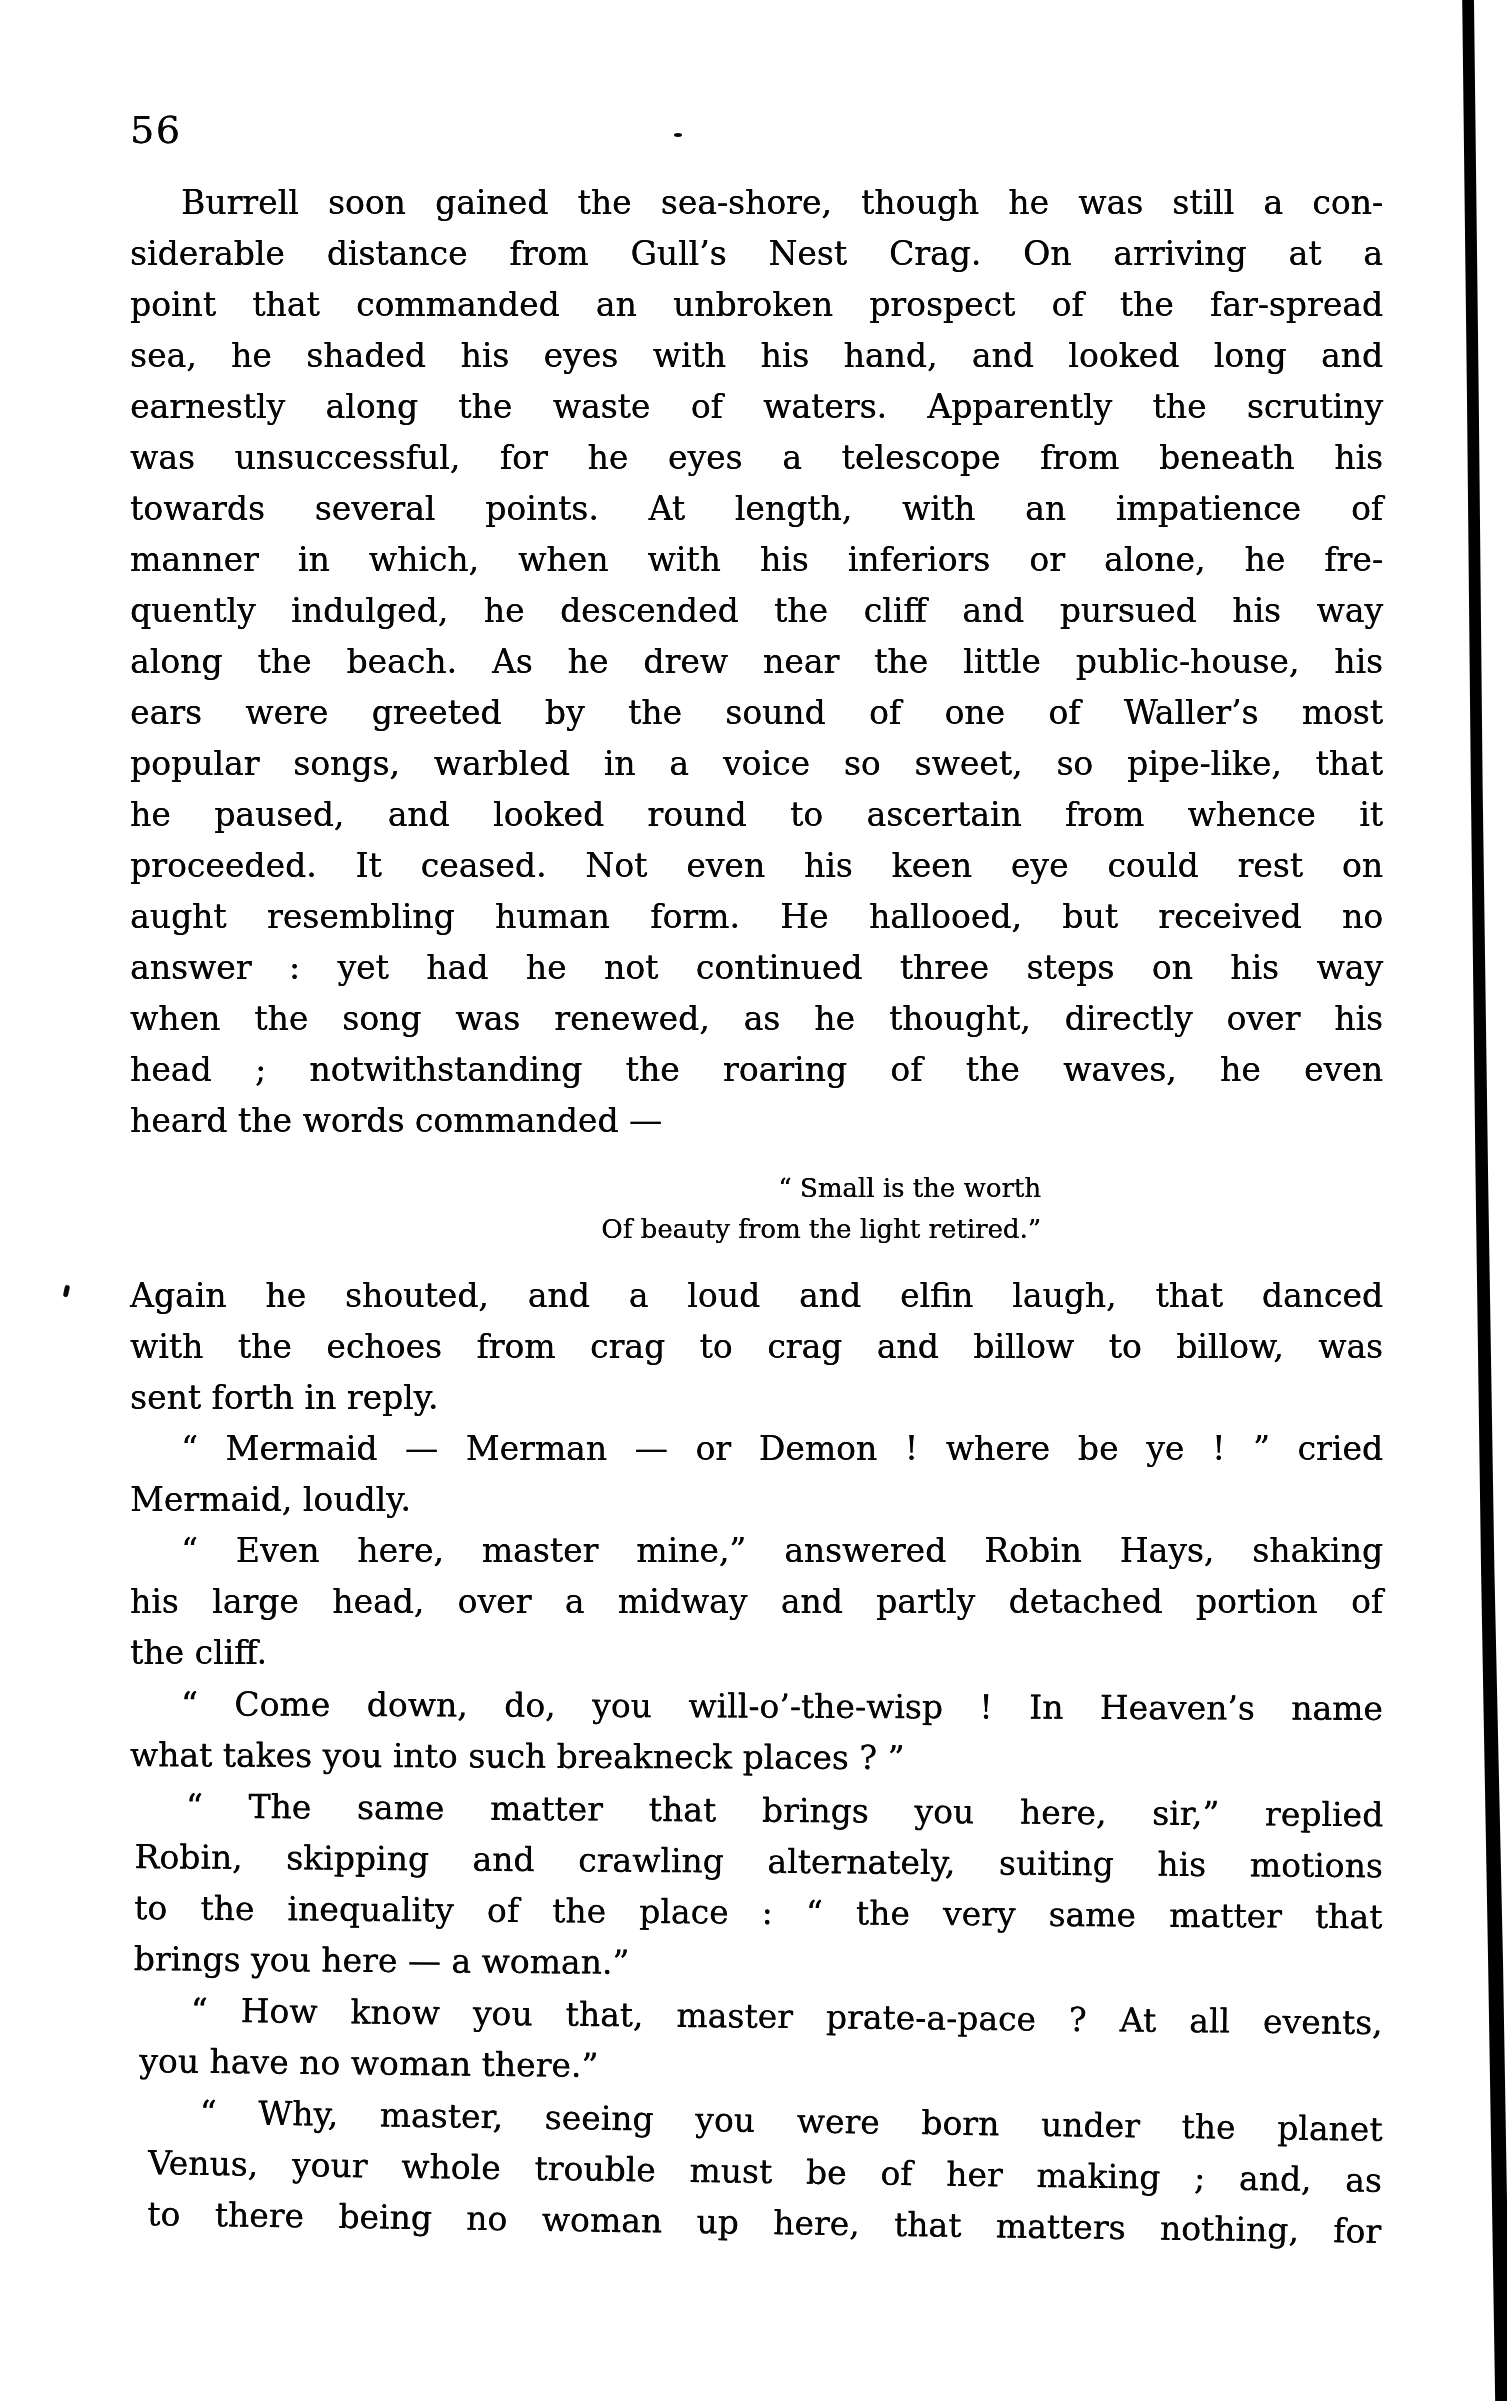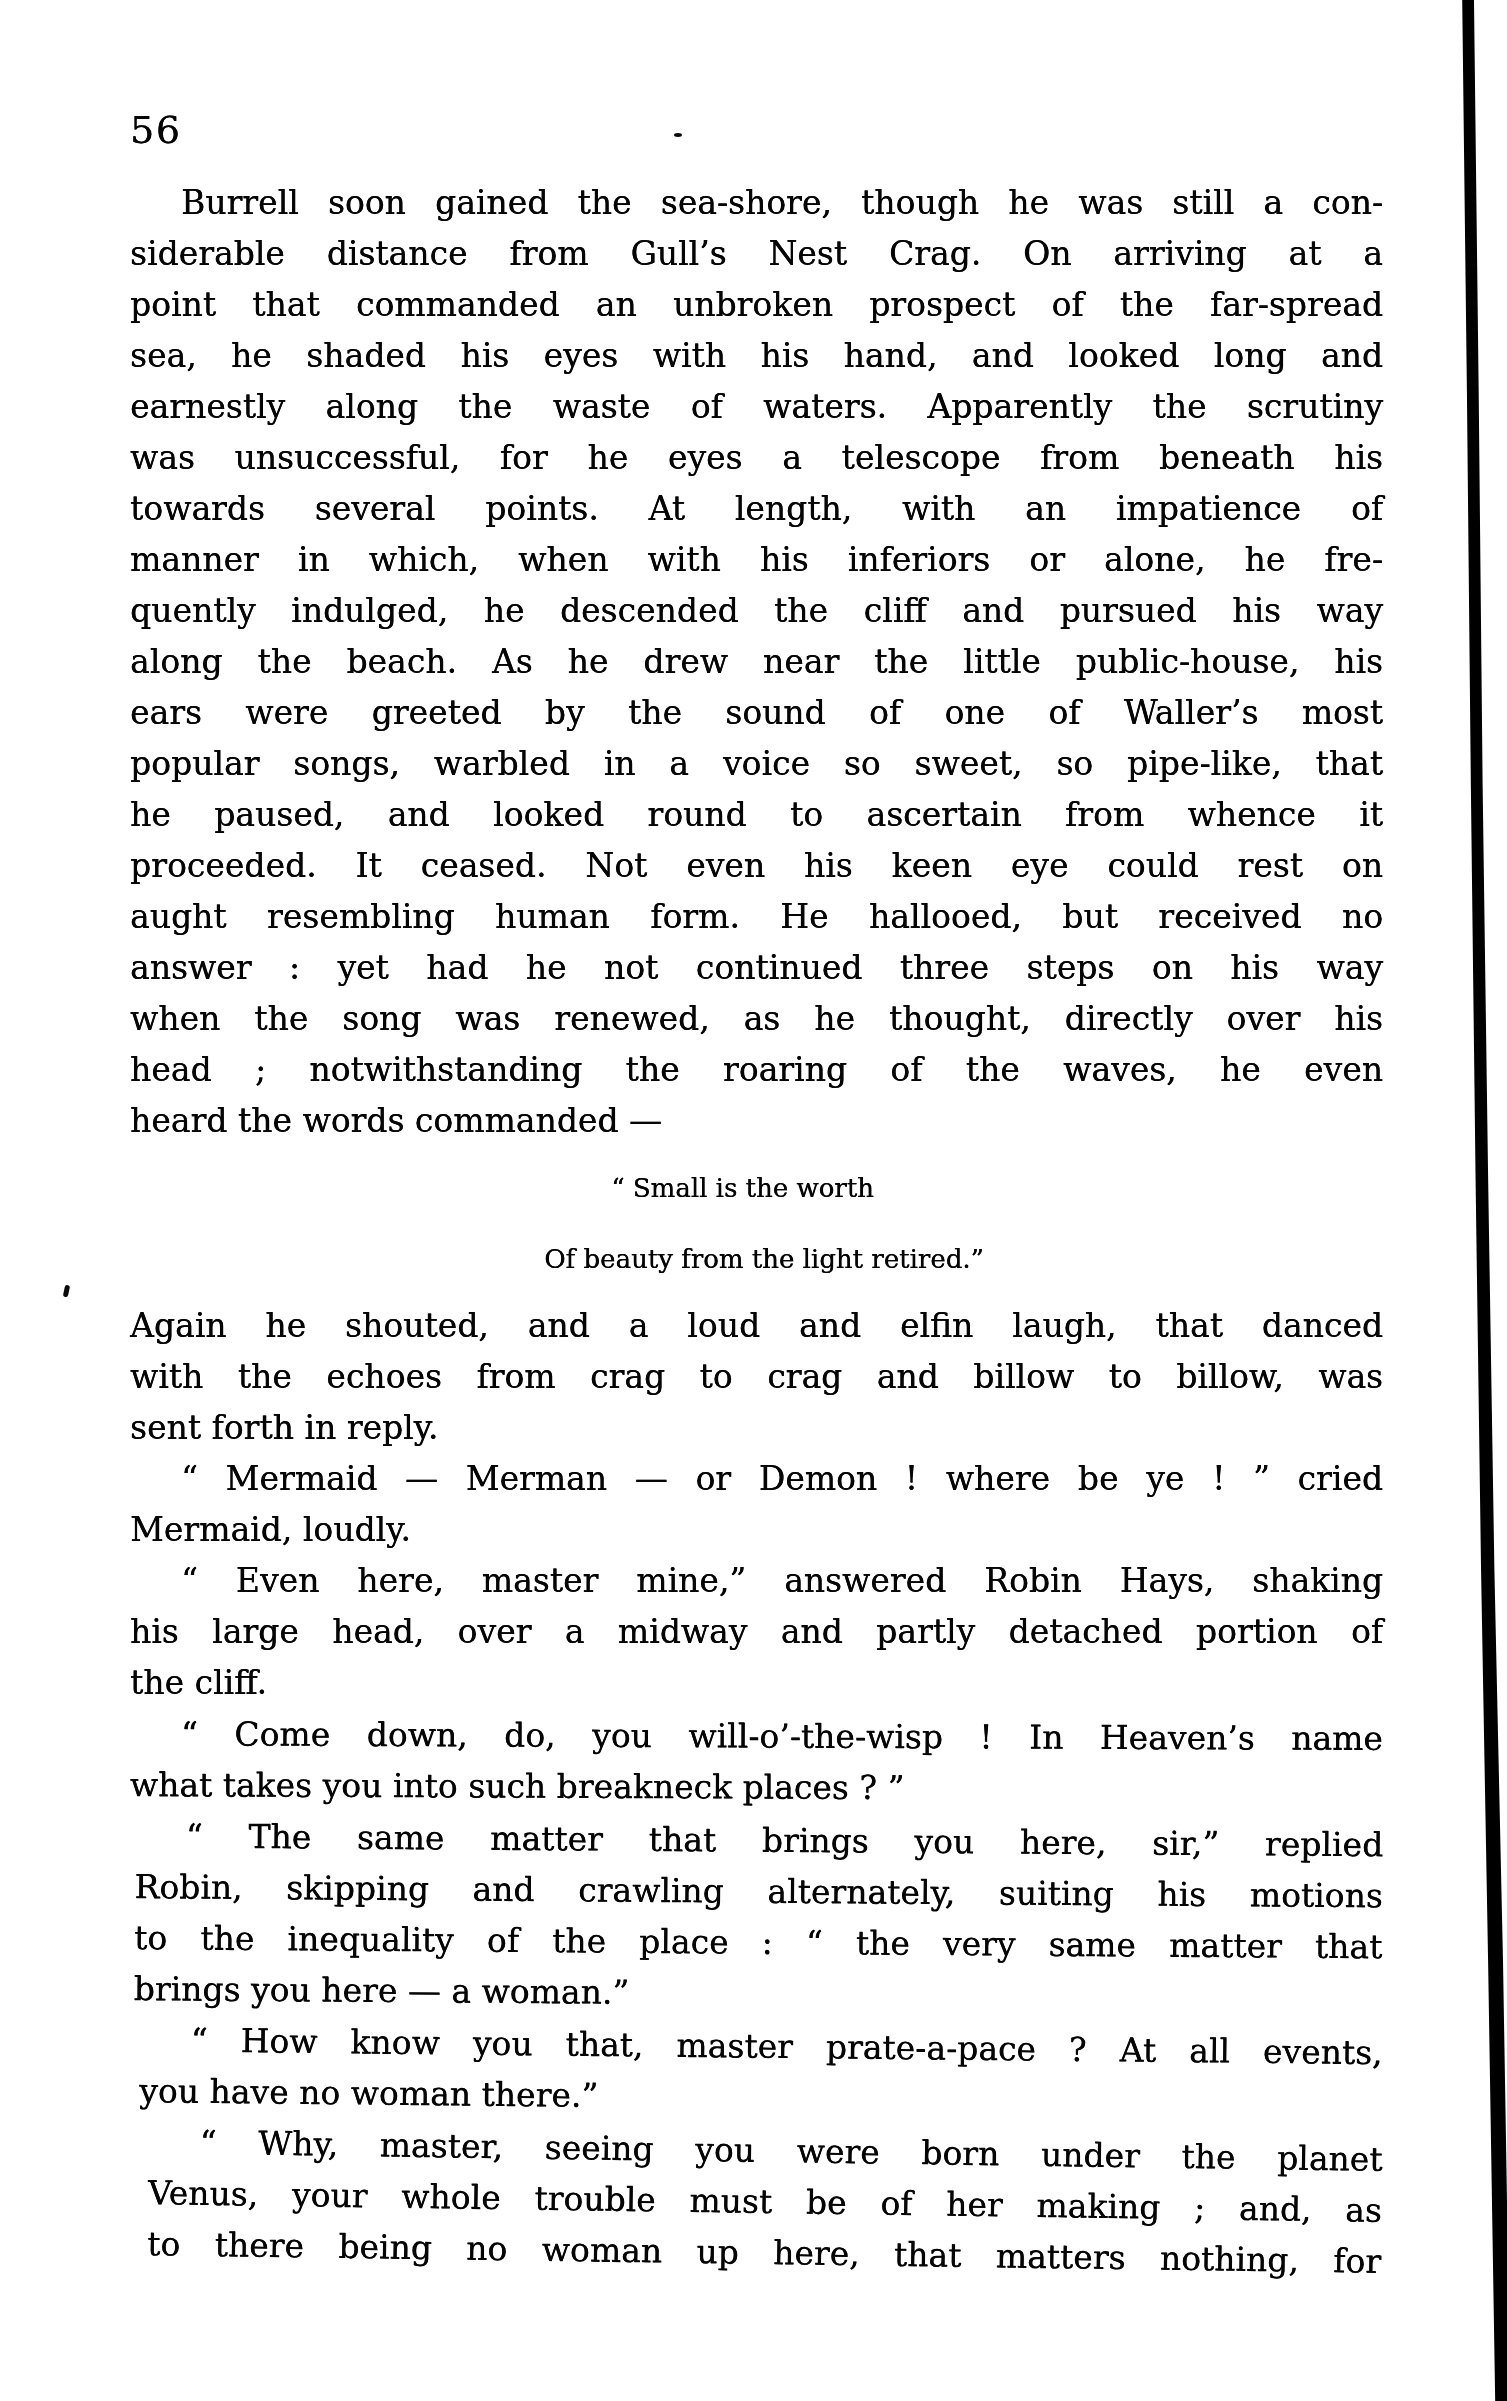--- a/index.html
+++ b/index.html
@@ -69,24 +69,24 @@
   .para.indent .line.first { text-indent: 51px; }
 
   
   .para.verse {
     margin: 22px 0 20.4px 314px;
     font-size: 26px;
     line-height: 41px;
     width: 597px;
   }
   .para.verse .line {
-    text-align: center;
+    text-align: right;
     text-align-last: auto;
   }
-  .para.verse .line + .line { padding-left: 43px; margin-top: 30px; }
+  .para.verse .line + .line { padding-left: 43px; }
 
   
   .para:nth-child(6) { transform: rotate(0.22deg); }
   .para:nth-child(7) { transform: rotate(0.42deg); margin-left: 4.7px; }
   .para:nth-child(8) { transform: rotate(0.60deg); margin-left: 10.2px; }
   .para:nth-child(9) { transform: rotate(0.82deg); margin-left: 19px; }
 
   
   .edge-shadow {
     position: absolute;

